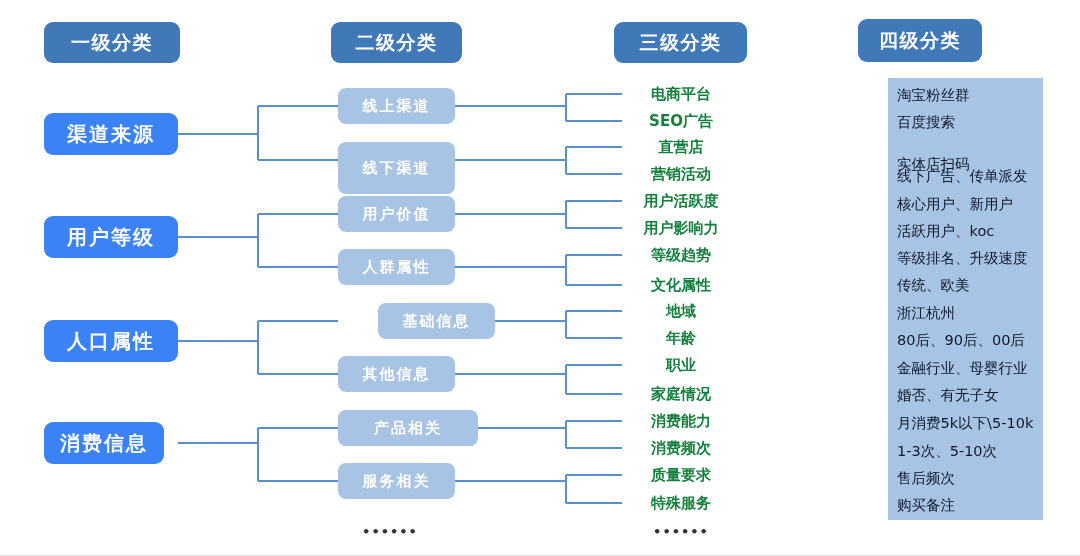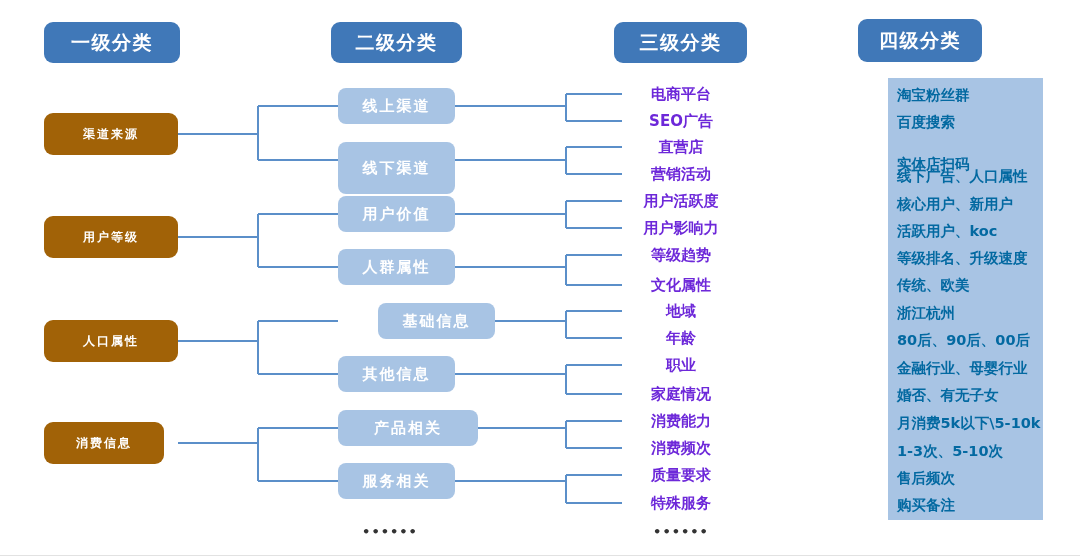--- a/index.html
+++ b/index.html
@@ -37,24 +37,24 @@
     letter-spacing: 1.5px;
     display: flex;
     align-items: center;
     justify-content: center;
     box-sizing: border-box;
   }
 
   
   .lvl1-node {
     position: absolute;
-    background: #a16207;
+    background: #3b82f6;
     border-radius: 9px;
     color: #ffffff;
-    font-size: 12px;
+    font-size: 20px;
     font-weight: bold;
     letter-spacing: 2px;
     display: flex;
     align-items: center;
     justify-content: center;
     box-sizing: border-box;
   }
 
   
   .lvl2-node {
@@ -67,39 +67,39 @@
     letter-spacing: 2px;
     display: flex;
     align-items: center;
     justify-content: center;
     box-sizing: border-box;
   }
 
   
   .lvl3-item {
     position: absolute;
-    color: #6d28d9;
+    color: #15803d;
     font-size: 15px;
     font-weight: bold;
     text-align: center;
     white-space: nowrap;
     transform: translateY(-50%);
   }
 
   
   .lvl4-panel {
     position: absolute;
     background: #A8C4E4;
     box-sizing: border-box;
   }
   .lvl4-item {
     position: absolute;
-    color: #0369a1;
+    color: #0f172a;
     font-size: 14.5px;
-    font-weight: bold;
+    font-weight: normal;
     white-space: nowrap;
     transform: translateY(-50%);
   }
 
   
   .ellipsis {
     position: absolute;
     color: #333333;
     font-size: 13px;
     font-weight: bold;
@@ -208,21 +208,21 @@
   <div class="lvl3-item" style="left: 601px; top: 421px; width: 160px;">消费能力</div>
   <div class="lvl3-item" style="left: 601px; top: 475px; width: 160px;">质量要求</div>
   <div class="lvl3-item" style="left: 601px; top: 448px; width: 160px;">消费频次</div>
   <div class="lvl3-item" style="left: 601px; top: 503px; width: 160px;">特殊服务</div>
 
   <div class="lvl4-panel" style="left: 888px; top: 78px; width: 155px; height: 442px;"></div>
 
   <div class="lvl4-item" style="left: 897px; top: 95px;">淘宝粉丝群</div>
   <div class="lvl4-item" style="left: 897px; top: 122px;">百度搜索</div>
   <div class="lvl4-item" style="left: 897px; top: 164px;">实体店扫码</div>
-  <div class="lvl4-item" style="left: 897px; top: 176px;">线下广告、人口属性</div>
+  <div class="lvl4-item" style="left: 897px; top: 176px;">线下广告、传单派发</div>
   <div class="lvl4-item" style="left: 897px; top: 204px;">核心用户、新用户</div>
   <div class="lvl4-item" style="left: 897px; top: 231px;">活跃用户、koc</div>
   <div class="lvl4-item" style="left: 897px; top: 258px;">等级排名、升级速度</div>
   <div class="lvl4-item" style="left: 897px; top: 285px;">传统、欧美</div>
   <div class="lvl4-item" style="left: 897px; top: 313px;">浙江杭州</div>
   <div class="lvl4-item" style="left: 897px; top: 340px;">80后、90后、00后</div>
   <div class="lvl4-item" style="left: 897px; top: 368px;">金融行业、母婴行业</div>
   <div class="lvl4-item" style="left: 897px; top: 395px;">婚否、有无子女</div>
   <div class="lvl4-item" style="left: 897px; top: 423px;">月消费5k以下\5-10k</div>
   <div class="lvl4-item" style="left: 897px; top: 451px;">1-3次、5-10次</div>

